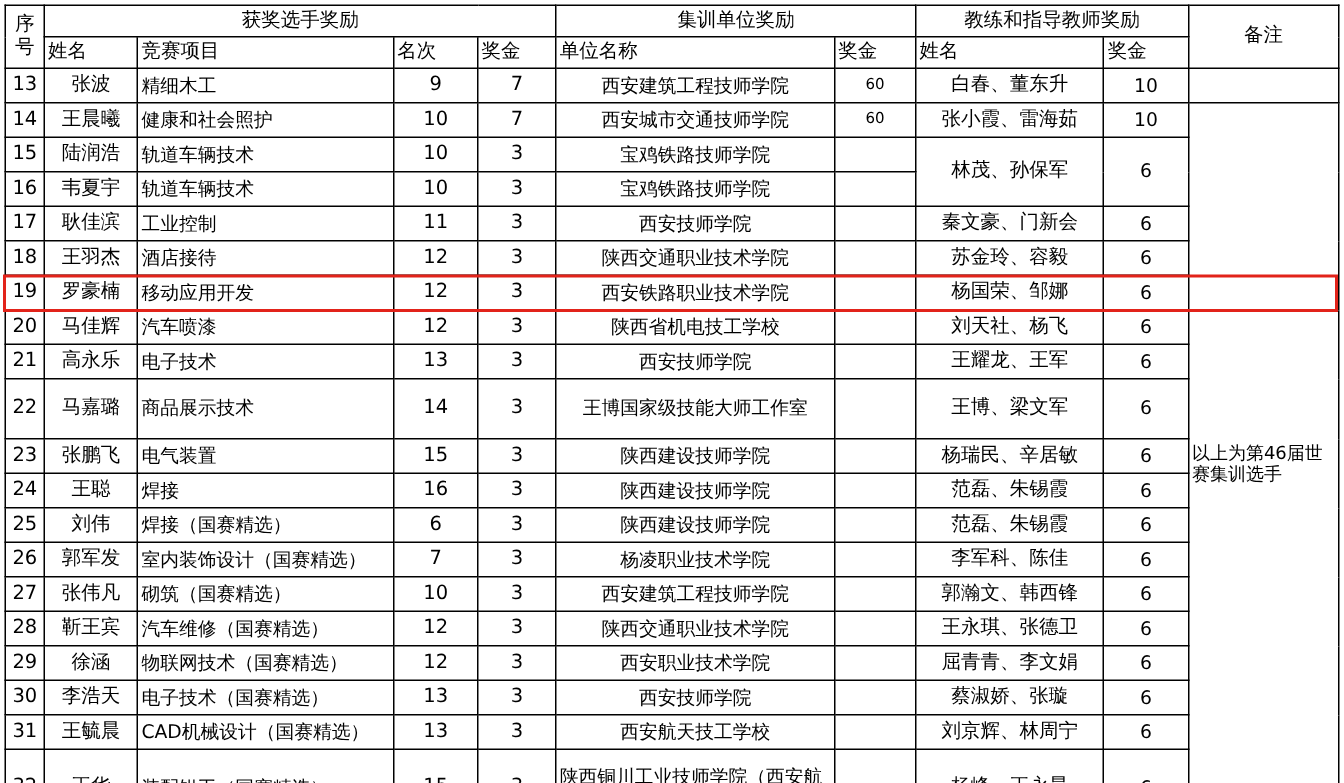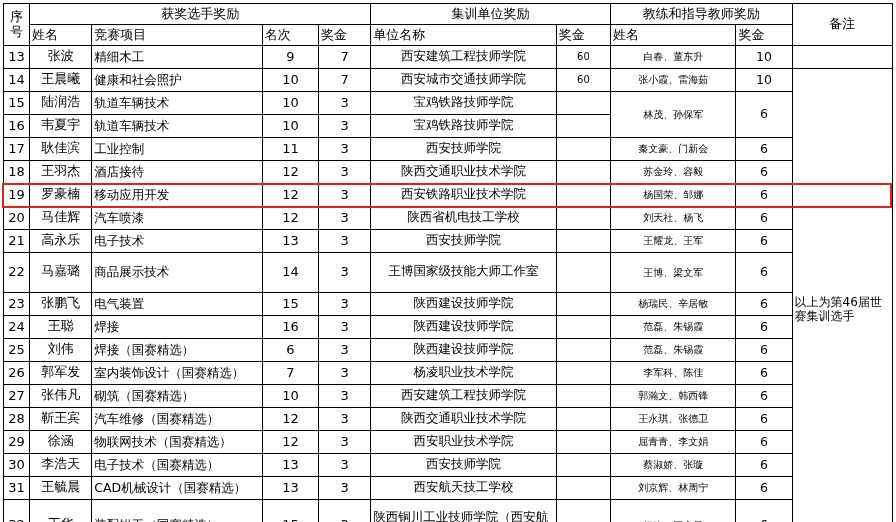--- a/index.html
+++ b/index.html
@@ -45,27 +45,27 @@
     font-size: 13px;
     height: 20px;
   }
   .seq-head {
     text-align: center;
     font-size: 13px;
     line-height: 1.05;
   }
   
   .c-seq   { width: 26px;  text-align: center; font-weight: bold; font-size: 13px; }
-  .c-name  { width: 62px;  text-align: center; font-weight: bold; font-size: 13px; font-family: Liberation Mono, monospace; }
+  .c-name  { width: 62px;  text-align: center; font-weight: bold; font-size: 13px; }
   .c-proj  { width: 170px; text-align: left;  font-size: 12.5px; padding-left: 4px; margin-left: 24px; }
   .c-rank  { width: 56px;  text-align: center; font-weight: bold; font-size: 13px; }
   .c-prize { width: 52px;  text-align: center; font-weight: bold; font-size: 13px; }
-  .c-unit  { width: 185px; text-align: center; font-size: 12.5px; font-family: Liberation Mono, monospace; }
+  .c-unit  { width: 185px; text-align: center; font-size: 12.5px; }
   .c-uamt  { width: 54px;  text-align: center; font-weight: bold; font-size: 10px; }
-  .c-teach { width: 125px; text-align: center; font-size: 10px; margin-top: 12px; }
+  .c-teach { width: 125px; text-align: center; font-size: 13px; margin-top: 12px; }
   .c-tamt  { width: 56px;  text-align: center; font-size: 12.5px; }
   .c-note  { width: 100px; text-align: center; font-size: 12px; }
 
   td.unit-left { text-align: left; padding-left: 4px; }
   .row { height: 23px; }
   .row-tall { height: 40px; }
   .row-xtall { height: 52px; }
 
   .note-cell {
     font-size: 12px;

